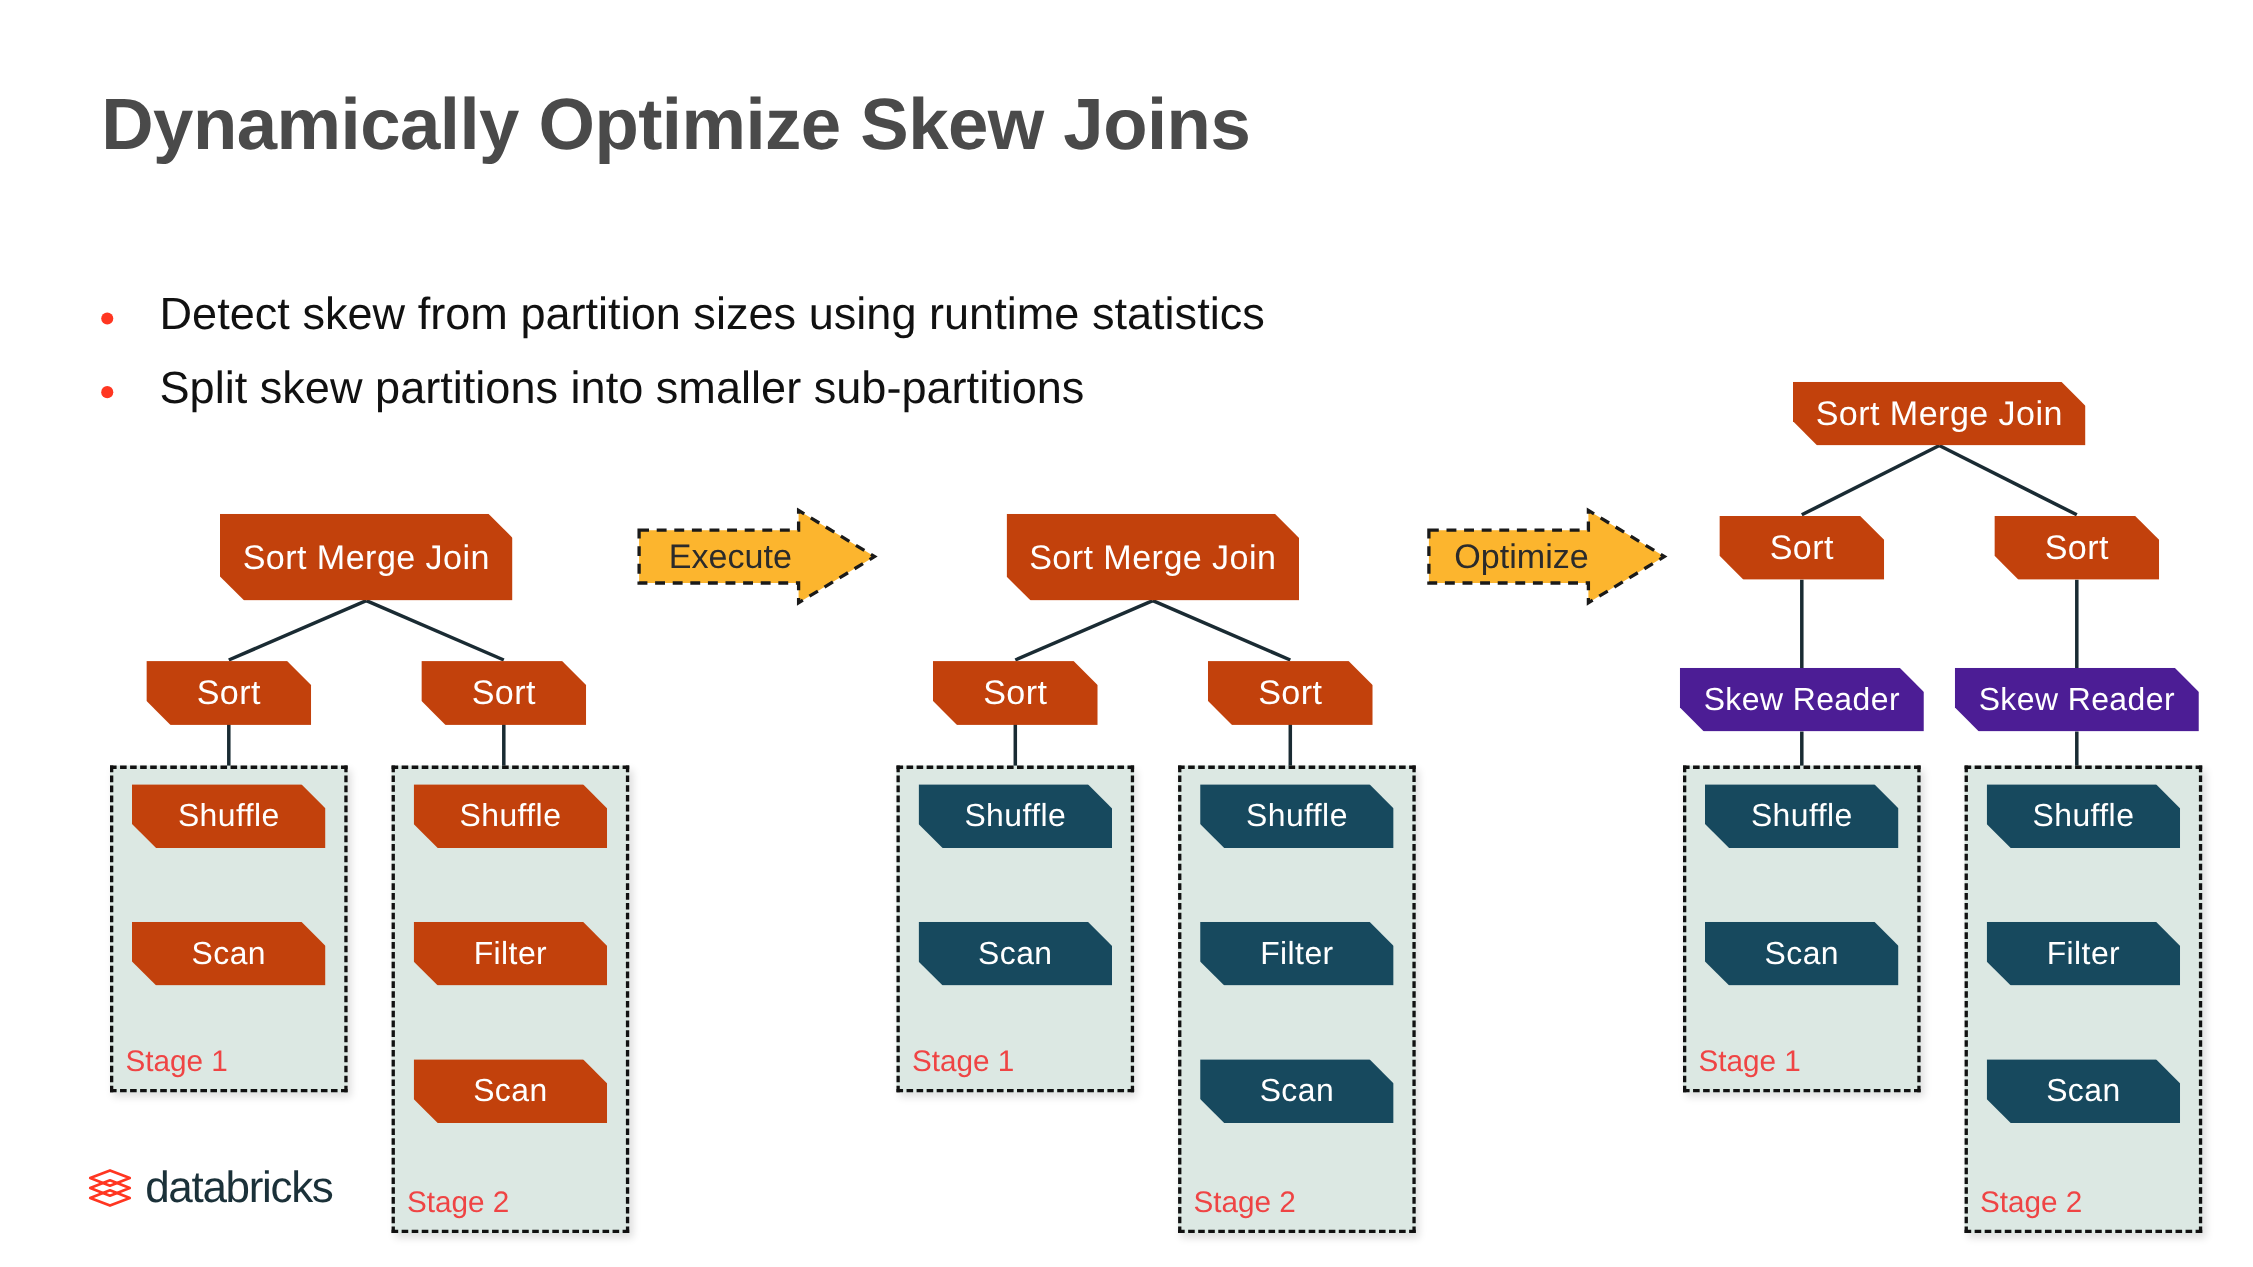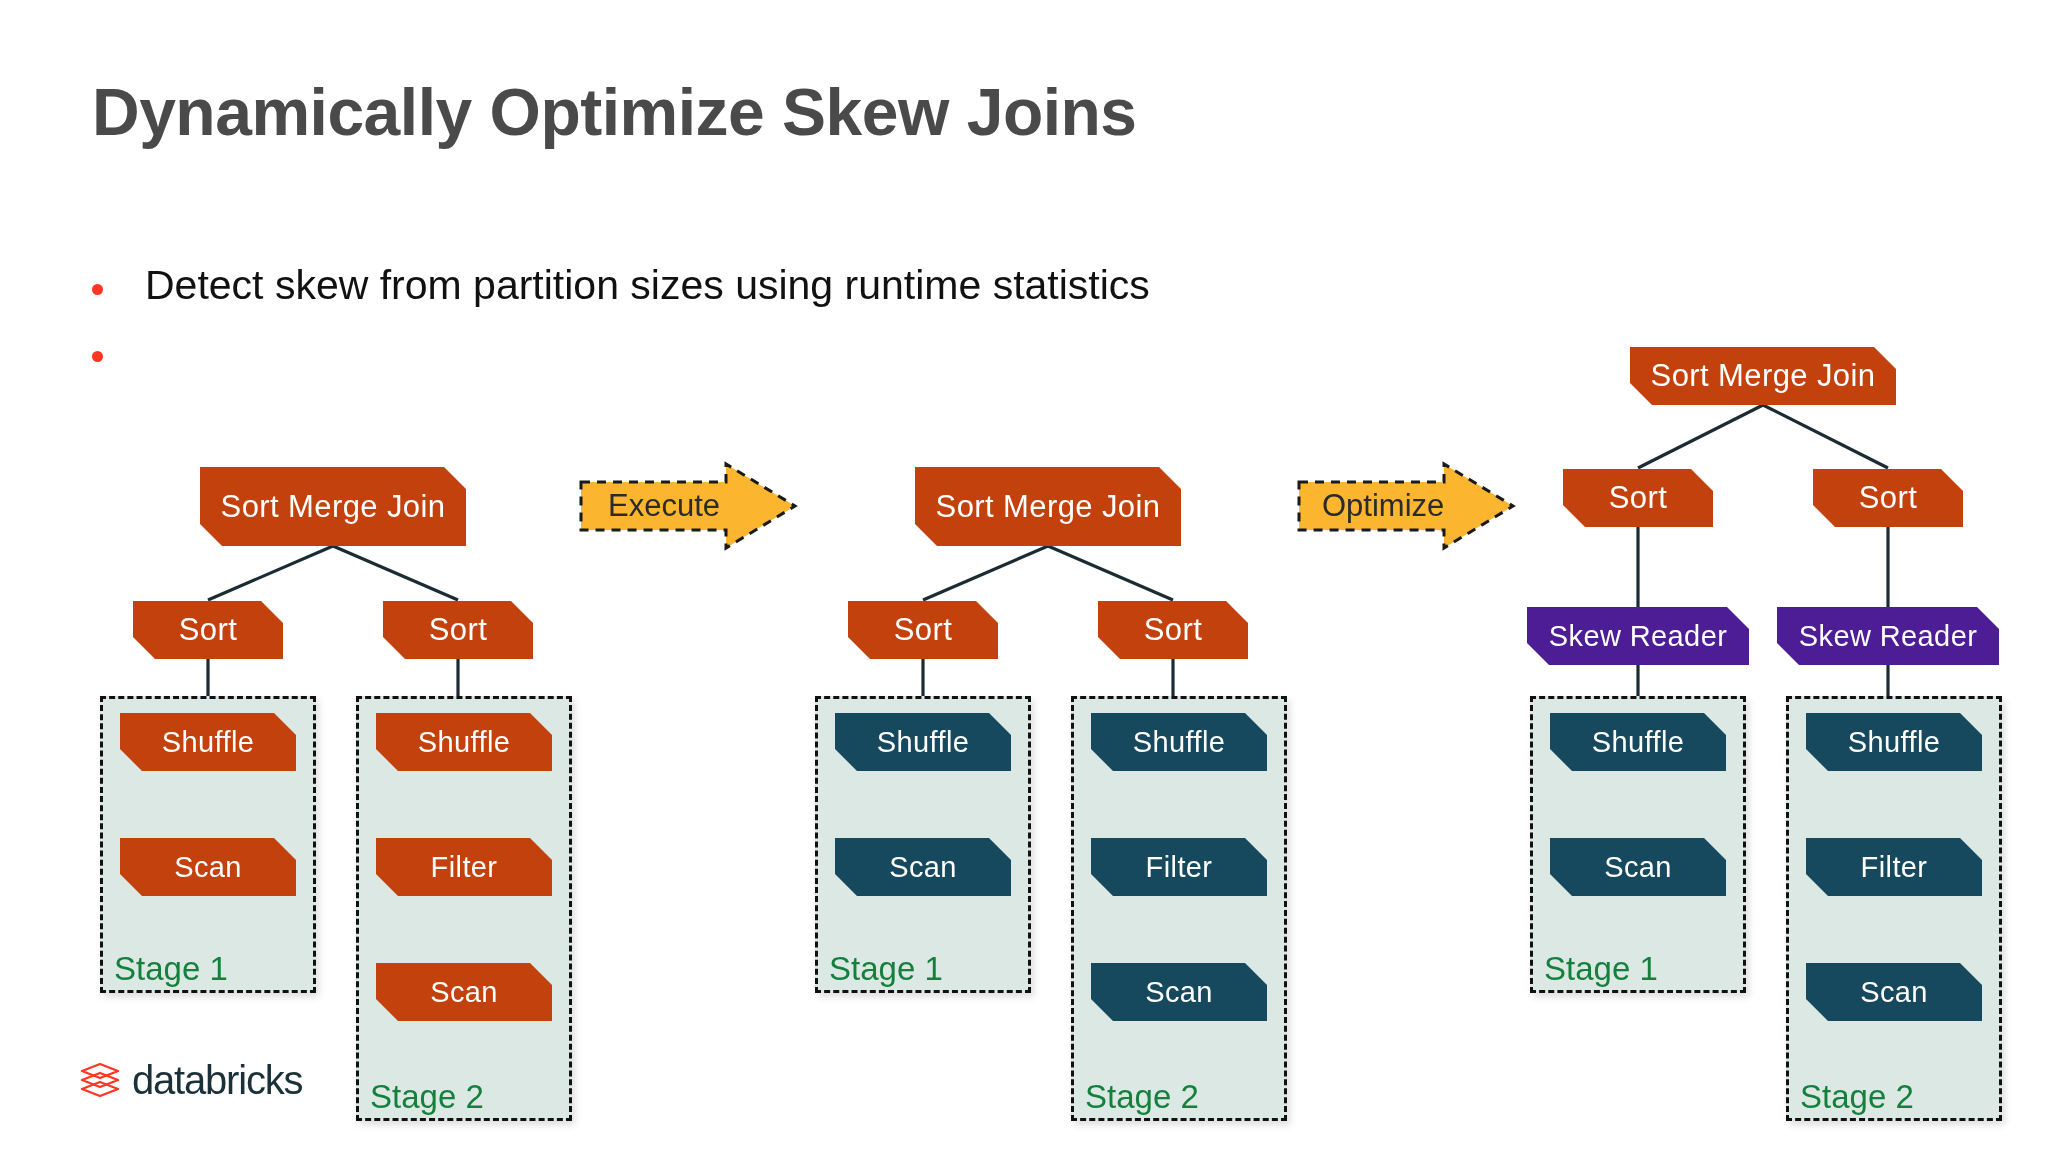--- a/index.html
+++ b/index.html
@@ -86,22 +86,22 @@
   
   .stage-box {
     position: absolute;
     background: #dce8e3;
     border: 3px dashed #111111;
     box-sizing: border-box;
     box-shadow: 3px 4px 7px rgba(0,0,0,0.13);
   }
   .stage-label {
     position: absolute;
-    font-size: 33px;
-    color: #15803d;
+    font-size: 27px;
+    color: #ef4444;
     font-weight: 400;
     white-space: nowrap;
   }
 
   
   .edge-layer {
     position: absolute;
     left: 0; top: 0;
     width: 2048px; height: 1152px;
     pointer-events: none;
@@ -142,20 +142,21 @@
 
 <div id="slide-title">Dynamically Optimize Skew Joins</div>
 
 <div id="bullet-list">
   <div class="bullet-row">
     <span class="bullet-dot"></span>
     <span class="bullet-text">Detect skew from partition sizes using runtime statistics</span>
   </div>
   <div class="bullet-row">
     <span class="bullet-dot"></span>
+    <span class="bullet-text">Split skew partitions into smaller sub-partitions</span>
   </div>
 </div>
 
 <div id="diagram-canvas">
 
   <svg class="edge-layer" viewBox="0 0 2048 1152" xmlns="http://www.w3.org/2000/svg">
     <g stroke="#1a2b33" stroke-width="3.2" fill="none">
 
       <path d="M333,546 L208,600"></path>
       <path d="M333,546 L458,600"></path>

